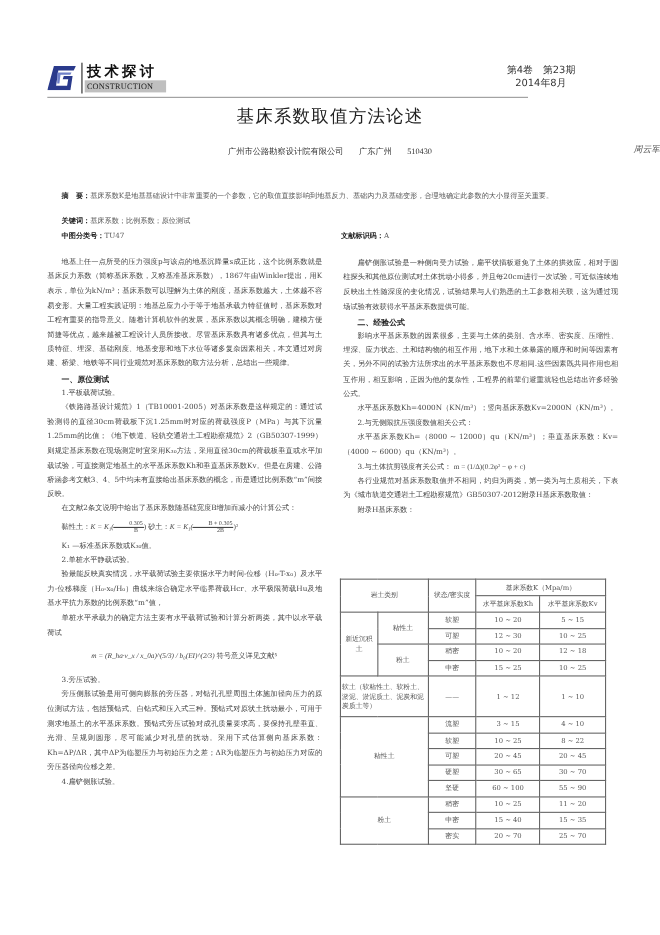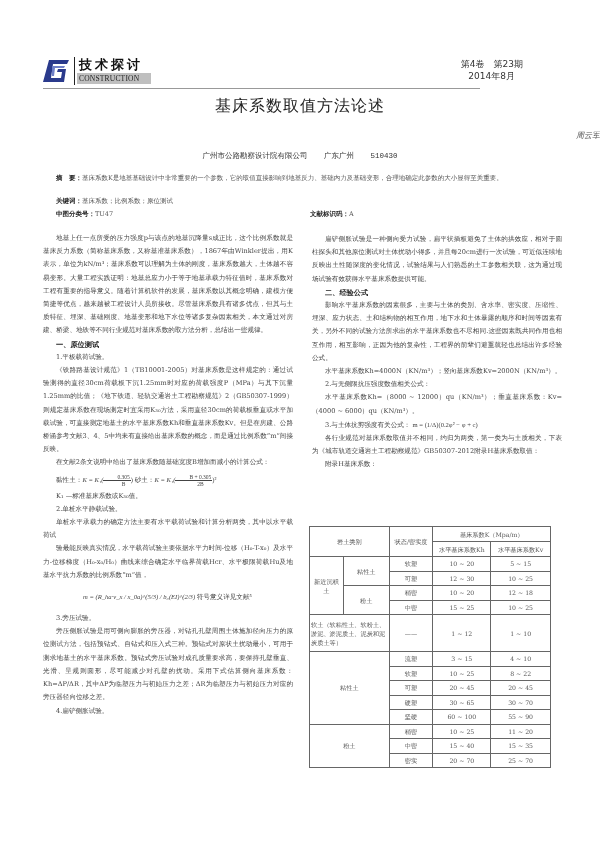--- a/index.html
+++ b/index.html
@@ -17,21 +17,21 @@
               color: #222; line-height: 11px; padding-left: 2px; letter-spacing: 0.2px; }
   .issue { right: 77px; top: 58px; text-align: right; font-family: "DejaVu Sans", sans-serif;
            font-size: 9px; color: #333; line-height: 12px; }
   .issue .date { padding-right: 8px; }
   .hr { left: 43px; top: 88px; width: 437px; height: 1px; background: #999; }
 
   
   .title { left: 0; top: 96px; width: 600px; text-align: center; font-family: "DejaVu Sans", sans-serif;
            font-size: 16px; color: #222; letter-spacing: 1px; }
   .author { left: 0; top: 130px; width: 600px; text-align: right; font-size: 8px; color: #555; font-style: italic; }
-  .affil { left: 0; top: 151px; width: 600px; text-align: center; font-family: Liberation Mono, monospace;
+  .affil { left: 0; top: 133px; width: 600px; text-align: center; font-family: Liberation Serif, serif;
            font-size: 7.5px; color: #333; }
   .affil span { margin: 0 6px; }
 
   .meta { font-size: 6.5px; color: #555; line-height: 10px; }
   .meta b { font-family: "DejaVu Sans", sans-serif; color: #222; }
   .abstract { left: 43px; top: 173px; width: 517px; text-indent: 13px; }
   .keywords { left: 56px; top: 196px; }
   .cls { left: 56px; top: 209px; }
   .docid { left: 310px; top: 209px; }
 
@@ -98,22 +98,22 @@
   <h3>一、原位测试</h3>
   <p class="sub">1.平板载荷试验。</p>
   <p>《铁路路基设计规范》1（TB10001-2005）对基床系数是这样规定的：通过试验测得的直径30cm荷载板下沉1.25mm时对应的荷载强度P（MPa）与其下沉量1.25mm的比值；《地下铁道、轻轨交通岩土工程勘察规范》2（GB50307-1999）则规定基床系数在现场测定时宜采用K₃₀方法，采用直径30cm的荷载板垂直或水平加载试验，可直接测定地基土的水平基床系数Kh和垂直基床系数Kv。但是在房建、公路桥涵参考文献3、4、5中均未有直接给出基床系数的概念，而是通过比例系数“m”间接反映。</p>
   <p>在文献2条文说明中给出了基床系数随基础宽度B增加而减小的计算公式：</p>
   <p class="formula" style="line-height:20px;">
     <span>黏性土：</span><i>K = K₁(</i><span class="frac"><span class="num">0.305</span><span class="den">B</span></span>)
     <span>砂土：</span><i>K = K₁(</i><span class="frac"><span class="num">B + 0.305</span><span class="den">2B</span></span><span>)²</span>
   </p>
   <p class="sub">K₁ —标准基床系数或K₃₀值。</p>
   <p class="sub">2.单桩水平静载试验。</p>
+  <p>验最能反映真实情况，水平载荷试验主要依据水平力时间-位移（H₀-T-x₀）及水平力-位移梯度（H₀-x₀/H₀）曲线来综合确定水平临界荷载Hcr、水平极限荷载Hu及地基水平抗力系数的比例系数“m”值，</p>
   <p>单桩水平承载力的确定方法主要有水平载荷试验和计算分析两类，其中以水平载荷试</p>
-  <p>验最能反映真实情况，水平载荷试验主要依据水平力时间-位移（H₀-T-x₀）及水平力-位移梯度（H₀-x₀/H₀）曲线来综合确定水平临界荷载Hcr、水平极限荷载Hu及地基水平抗力系数的比例系数“m”值，</p>
   <p class="noind formula" style="line-height:30px; padding-left:40px;">
     <i>m = (R_ha·v_x / x_0a)^(5/3) / b₀(EI)^(2/3)</i>
     <span>符号意义详见文献⁵</span>
   </p>
   <p class="sub">3.旁压试验。</p>
   <p>旁压侧胀试验是用可侧向膨胀的旁压器，对钻孔孔壁周围土体施加径向压力的原位测试方法，包括预钻式、自钻式和压入式三种。预钻式对原状土扰动最小，可用于测求地基土的水平基床系数。预钻式旁压试验对成孔质量要求高，要保持孔壁垂直、光滑、呈规则圆形，尽可能减少对孔壁的扰动。采用下式估算侧向基床系数：Kh=ΔP/ΔR，其中ΔP为临塑压力与初始压力之差；ΔR为临塑压力与初始压力对应的旁压器径向位移之差。</p>
   <p class="sub">4.扁铲侧胀试验。</p>
 </div>
 
 <div class="abs col right">

